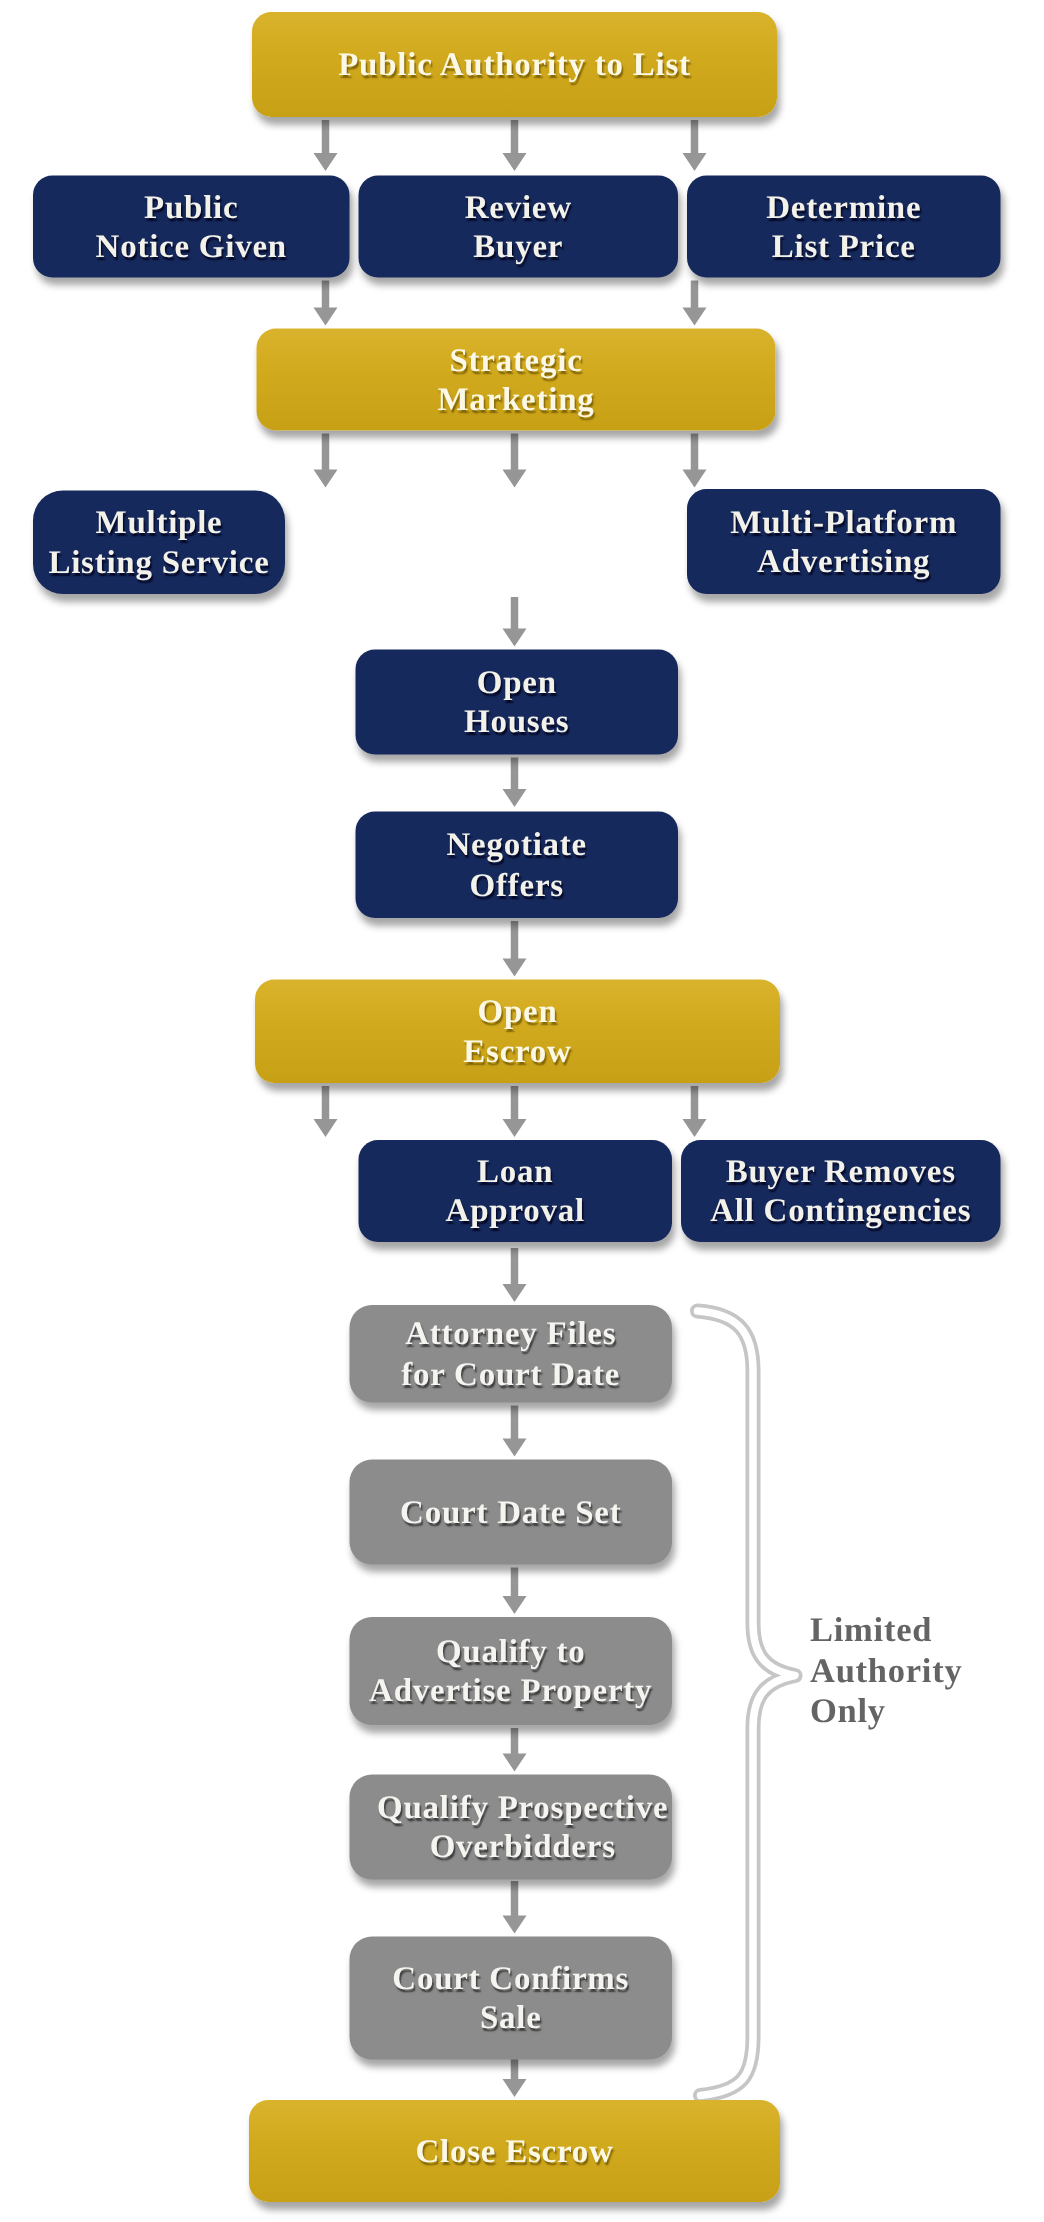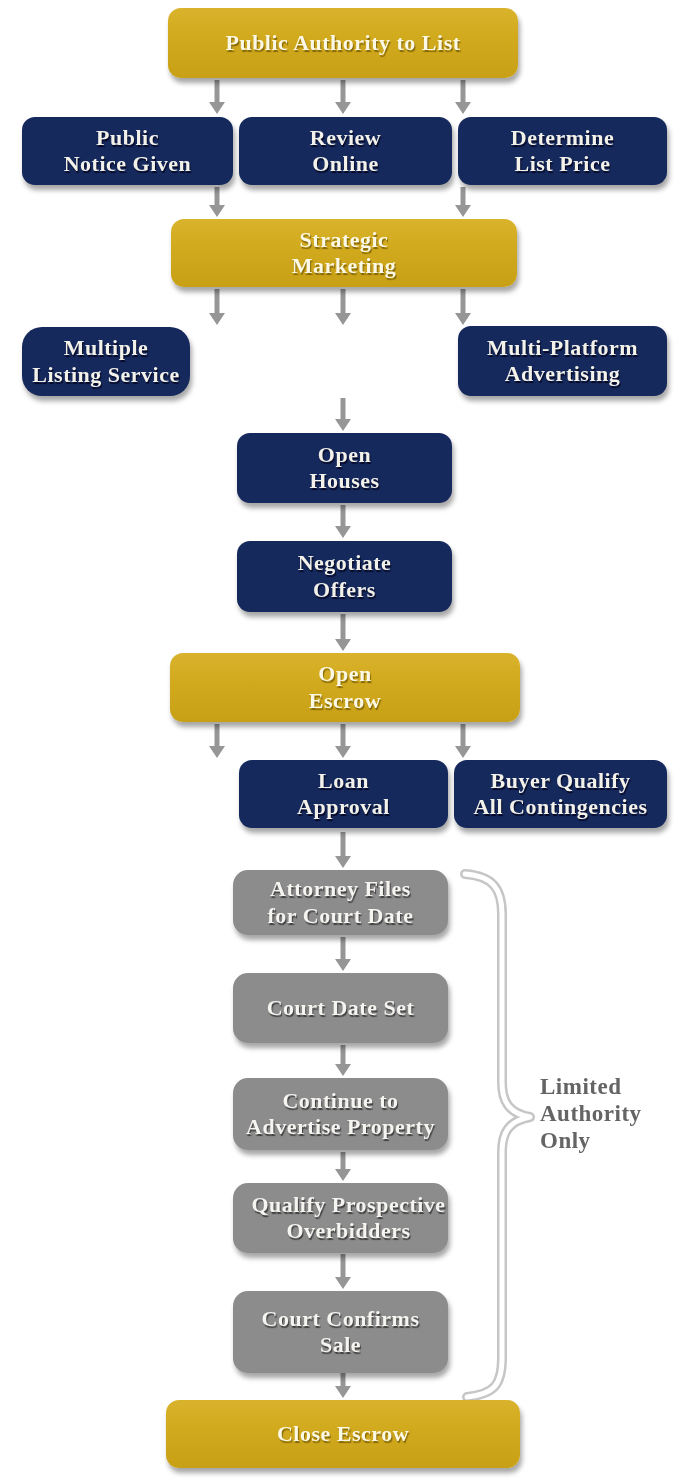--- a/index.html
+++ b/index.html
@@ -168,21 +168,21 @@
                L 502 1358
                C 502 1385 494 1394 467 1397" fill="none" style="stroke: var(--brace_inner);" stroke-width="5" stroke-linecap="round" stroke-linejoin="round"></path>
     </g>
   </svg>
 
   <div class="node gold" style="left:168px; top:8px;    width:350px; height:70px;">Public Authority to List</div>
 
   <div class="node navy" style="left:22px;  top:117px;  width:211px; height:68px;">Public
 Notice Given</div>
   <div class="node navy" style="left:239px; top:117px;  width:213px; height:68px;">Review
-Online</div>
+Buyer</div>
   <div class="node navy" style="left:458px; top:117px;  width:209px; height:68px;">Determine
 List Price</div>
 
   <div class="node gold" style="left:171px; top:219px;  width:346px; height:68px;">Strategic
 Marketing</div>
 
   <div class="node navy" style="left:22px;  top:327px;  width:168px; height:69px;border-radius:20px;">Multiple
 Listing Service</div>
   <div class="node navy" style="left:458px; top:326px;  width:209px; height:70px;">Multi-Platform
 Advertising</div>
@@ -190,27 +190,27 @@
   <div class="node navy" style="left:237px; top:433px;  width:215px; height:70px;">Open
 Houses</div>
   <div class="node navy" style="left:237px; top:541px;  width:215px; height:71px;">Negotiate
 Offers</div>
 
   <div class="node gold" style="left:170px; top:653px;  width:350px; height:69px;">Open
 Escrow</div>
 
   <div class="node navy" style="left:239px; top:760px;  width:209px; height:68px;">Loan
 Approval</div>
-  <div class="node navy" style="left:454px; top:760px;  width:213px; height:68px;">Buyer Qualify
+  <div class="node navy" style="left:454px; top:760px;  width:213px; height:68px;">Buyer Removes
 All Contingencies</div>
 
   <div class="node gray" style="left:233px; top:870px;  width:215px; height:65px;">Attorney Files
 for Court Date</div>
   <div class="node gray" style="left:233px; top:973px;  width:215px; height:70px;">Court Date Set</div>
-  <div class="node gray" style="left:233px; top:1078px; width:215px; height:72px;">Continue to
+  <div class="node gray" style="left:233px; top:1078px; width:215px; height:72px;">Qualify to
 Advertise Property</div>
   <div class="node gray" style="left:233px; top:1183px; width:215px; height:70px;padding-left:16px;">Qualify Prospective
 Overbidders</div>
   <div class="node gray" style="left:233px; top:1291px; width:215px; height:82px;">Court Confirms
 Sale</div>
 
   <div class="node gold" style="left:166px; top:1400px; width:354px; height:68px;">Close Escrow</div>
 
   <div class="side-label">Limited
 Authority

